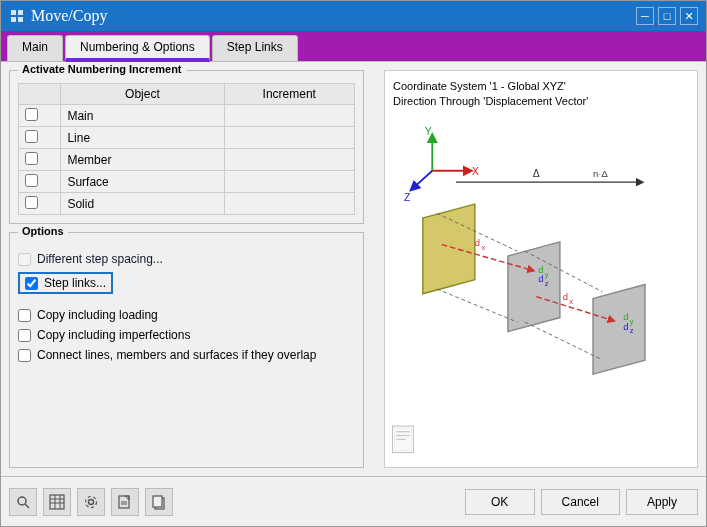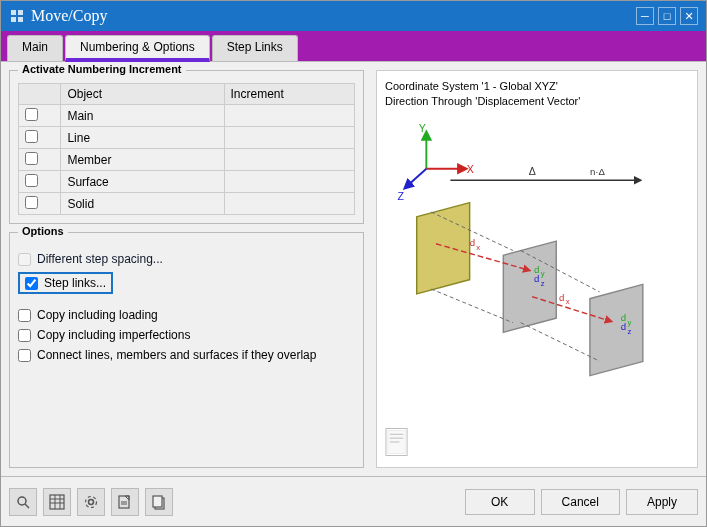--- a/index.html
+++ b/index.html
@@ -81,21 +81,21 @@
       background: #f0f0f0;
       border-bottom: 4px solid #6d28d9;
       margin-bottom: -1px;
       z-index: 1;
       font-weight: normal;
     }
     .content-area {
       display: flex;
       flex: 1;
       padding: 8px;
-      gap: 12px;
+      gap: 20px;
       overflow: hidden;
     }
     .left-panel {
       width: 355px;
       display: flex;
       flex-direction: column;
       gap: 8px;
       flex-shrink: 0;
     }
     .right-panel {
@@ -122,21 +122,21 @@
     .numbering-table {
       width: 100%;
       border-collapse: collapse;
       margin-top: 4px;
       font-size: 12px;
     }
     .numbering-table th {
       background: #e8e8e8;
       border: 1px solid #ccc;
       padding: 3px 6px;
-      text-align: left;
+      text-align: center;
       font-weight: normal;
     }
     .numbering-table td {
       border: 1px solid #ccc;
       padding: 2px 6px;
       height: 22px;
     }
     .numbering-table td:first-child {
       width: 20px;
     }

